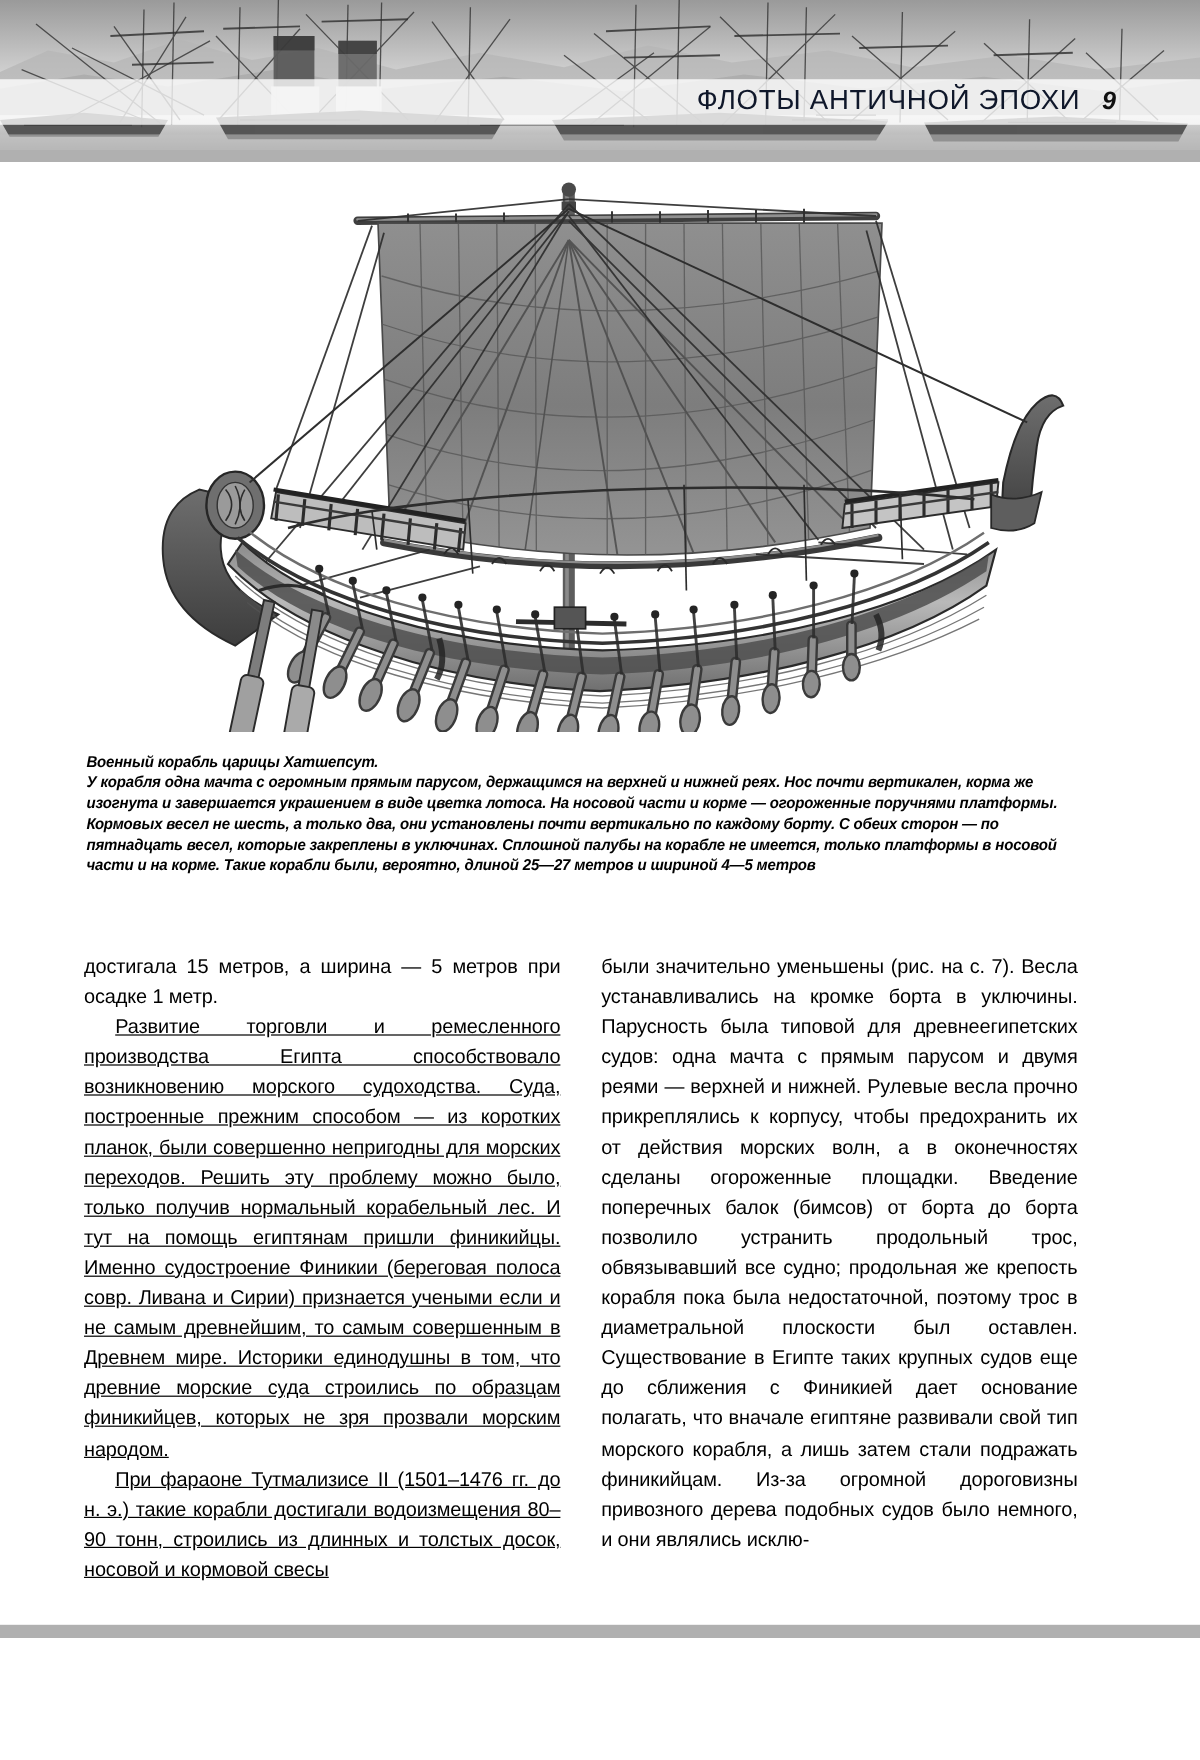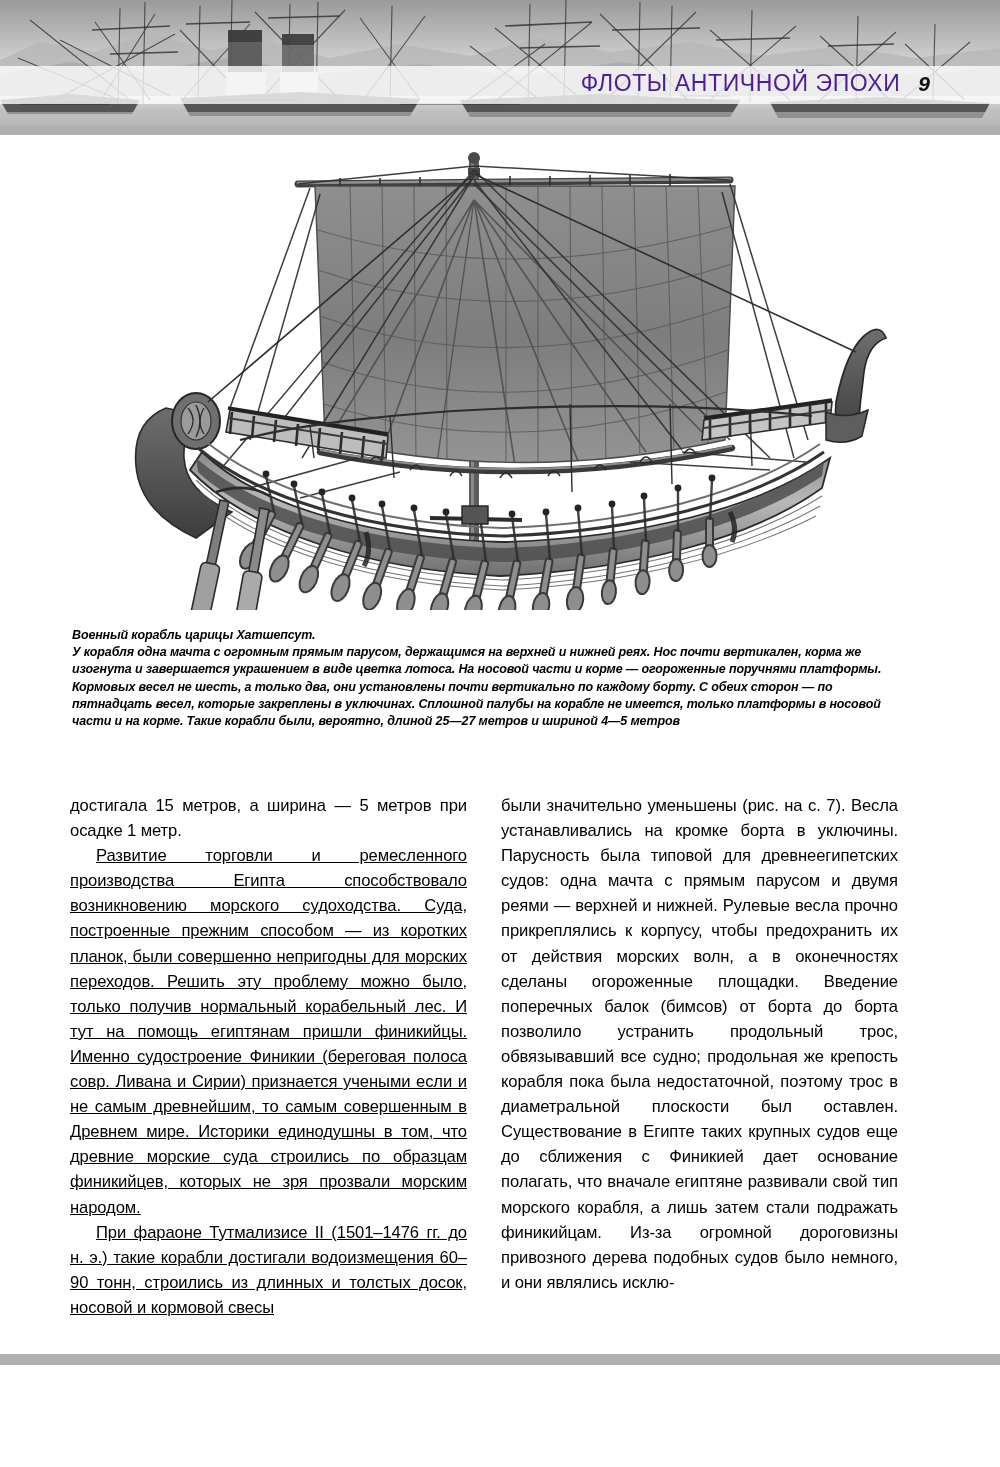--- a/index.html
+++ b/index.html
@@ -45,21 +45,21 @@
     position: absolute;
     right: 70px; top: 70px;
     display: flex;
     align-items: baseline;
     gap: 18px;
     z-index: 5;
   }
   .header-title {
     font-size: 23px;
     letter-spacing: 0.6px;
-    color: #4c1d95;
+    color: #0f172a;
     font-weight: 400;
     white-space: nowrap;
   }
   .header-pageno {
     font-size: 21px;
     font-weight: bold;
     font-style: italic;
     color: #111;
   }
 
@@ -538,20 +538,20 @@
 
 <div class="caption">
   <span class="caption-title">Военный корабль царицы Хатшепсут.</span>
   <span class="caption-body">У корабля одна мачта с огромным прямым парусом, держащимся на верхней и нижней реях. Нос почти вертикален, корма же изогнута и завершается украшением в виде цветка лотоса. На носовой части и корме — огороженные поручнями платформы. Кормовых весел не шесть, а только два, они установлены почти вертикально по каждому борту. С обеих сторон — по пятнадцать весел, которые закреплены в уключинах. Сплошной палубы на корабле не имеется, только платформы в носовой части и на корме. Такие корабли были, вероятно, длиной 25—27 метров и шириной 4—5 метров</span>
 </div>
 
 <div class="body-cols">
   <div class="col">
     <p>достигала 15 метров, а ширина — 5 метров при осадке 1 метр.</p>
     <p class="indent">Развитие торговли и ремесленного производства Египта способствовало возникновению морского судоходства. Суда, построенные прежним способом — из коротких планок, были совершенно непригодны для морских переходов. Решить эту проблему можно было, только получив нормальный корабельный лес. И тут на помощь египтянам пришли финикийцы. Именно судостроение Финикии (береговая полоса совр. Ливана и Сирии) признается учеными если и не самым древнейшим, то самым совершенным в Древнем мире. Историки единодушны в том, что древние морские суда строились по образцам финикийцев, которых не зря прозвали морским народом.</p>
-    <p class="indent">При фараоне Тутмализисе II (1501–1476 гг. до н. э.) такие корабли достигали водоизмещения 60–90 тонн, строились из длинных и толстых досок, носовой и кормовой свесы</p>
+    <p class="indent">При фараоне Тутмализисе II (1501–1476 гг. до н. э.) такие корабли достигали водоизмещения 80–90 тонн, строились из длинных и толстых досок, носовой и кормовой свесы</p>
   </div>
   <div class="col">
     <p>были значительно уменьшены (рис. на с. 7). Весла устанавливались на кромке борта в уключины. Парусность была типовой для древнеегипетских судов: одна мачта с прямым парусом и двумя реями — верхней и нижней. Рулевые весла прочно прикреплялись к корпусу, чтобы предохранить их от действия морских волн, а в оконечностях сделаны огороженные площадки. Введение поперечных балок (бимсов) от борта до борта позволило устранить продольный трос, обвязывавший все судно; продольная же крепость корабля пока была недостаточной, поэтому трос в диаметральной плоскости был оставлен. Существование в Египте таких крупных судов еще до сближения с Финикией дает основание полагать, что вначале египтяне развивали свой тип морского корабля, а лишь затем стали подражать финикийцам. Из-за огромной дороговизны привозного дерева подобных судов было немного, и они являлись исклю-</p>
   </div>
 </div>
 
 <div class="footer-rule"></div>
 
 </body></html>

